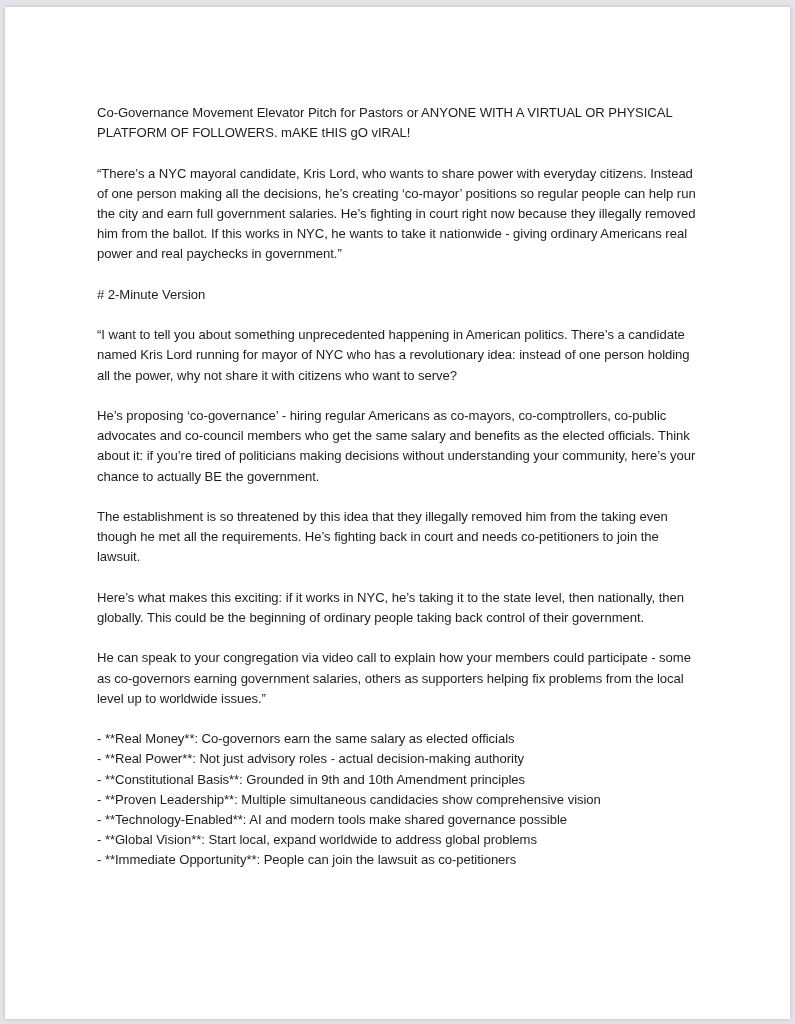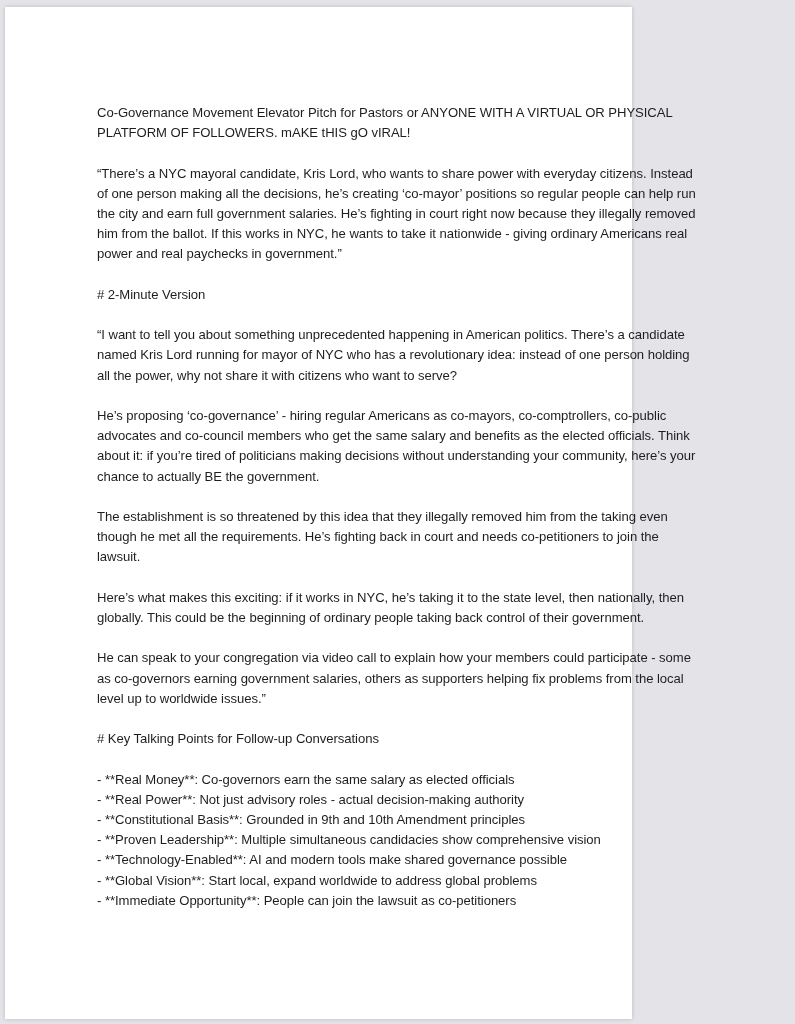--- a/index.html
+++ b/index.html
@@ -11,21 +11,21 @@
     height: 1024px;
     background: #e4e3e8;
     position: relative;
     overflow: hidden;
     font-family: "Liberation Sans", sans-serif;
   }
   .page {
     position: absolute;
     left: 5px;
     top: 7px;
-    width: 627px;
+    width: 785px;
     height: 1012px;
     background: #ffffff;
     box-shadow: 0 0 4px rgba(0,0,0,0.18);
   }
   .content {
     position: absolute;
     left: 92px;
     top: 96px;
     width: 600px;
     color: #1e1e1e;
@@ -55,21 +55,20 @@
 
     <p>“There’s a NYC mayoral candidate, Kris Lord, who wants to share power with everyday citizens. Instead of one person making all the decisions, he’s creating ‘co-mayor’ positions so regular people can help run the city and earn full government salaries. He’s fighting in court right now because they illegally removed him from the ballot. If this works in NYC, he wants to take it nationwide - giving ordinary Americans real power and real paychecks in government.”</p>
 
     <p># 2-Minute Version</p>
     <p>“I want to tell you about something unprecedented happening in American politics. There’s a candidate named Kris Lord running for mayor of NYC who has a revolutionary idea: instead of one person holding all the power, why not share it with citizens who want to serve?</p>
     <p>He’s proposing ‘co-governance’ - hiring regular Americans as co-mayors, co-comptrollers, co-public advocates and co-council members who get the same salary and benefits as the elected officials. Think about it: if you’re tired of politicians making decisions without understanding your community, here’s your chance to actually BE the government.</p>
     <p>The establishment is so threatened by this idea that they illegally removed him from the taking even though he met all the requirements. He’s fighting back in court and needs co-petitioners to join the lawsuit.</p>
     <p>Here’s what makes this exciting: if it works in NYC, he’s taking it to the state level, then nationally, then globally. This could be the beginning of ordinary people taking back control of their government.</p>
     <p>He can speak to your congregation via video call to explain how your members could participate - some as co-governors earning government salaries, others as supporters helping fix problems from the local level up to worldwide issues.”</p>
 
-    <p># Key Talking Points for Follow-up Conversations</p>
     <ul>
       <li>- **Real Money**: Co-governors earn the same salary as elected officials</li>
       <li>- **Real Power**: Not just advisory roles - actual decision-making authority</li>
       <li>- **Constitutional Basis**: Grounded in 9th and 10th Amendment principles</li>
       <li>- **Proven Leadership**: Multiple simultaneous candidacies show comprehensive vision</li>
       <li>- **Technology-Enabled**: AI and modern tools make shared governance possible</li>
       <li>- **Global Vision**: Start local, expand worldwide to address global problems</li>
       <li>- **Immediate Opportunity**: People can join the lawsuit as co-petitioners</li>
     </ul>
   </div>

